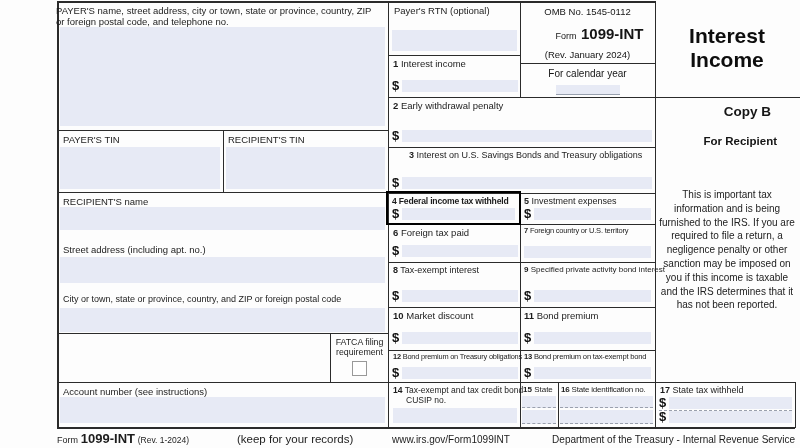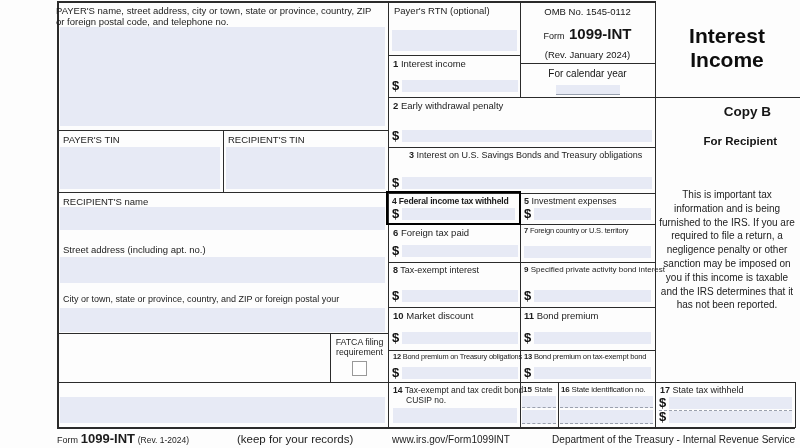--- a/index.html
+++ b/index.html
@@ -58,21 +58,21 @@
   <div class="vl" style="left:655px;top:1px;height:427px;"></div>
   <div class="vl" style="left:795px;top:382px;height:46px;"></div>
 
   <div class="lbl" style="left:56px;top:5px;width:320px;">PAYER'S name, street address, city or town, state or province, country, ZIP or foreign postal code, and telephone no.</div>
   <div class="fill" style="left:60px;top:27px;width:325px;height:99px;"></div>
 
   <div class="lbl" style="left:394px;top:5px;">Payer's RTN (optional)</div>
   <div class="fill" style="left:392px;top:30px;width:125px;height:21px;"></div>
 
   <div class="ombc" style="left:520px;top:6px;width:135px;font-size:9.5px;">OMB No. 1545-0112</div>
-  <div class="ombc" style="left:520px;top:25px;width:135px;">
+  <div class="ombc" style="left:520px;top:25px;width:135px;padding-left:12px;">
     <span style="font-size:9px;">Form</span>
     <span style="font-size:15px;font-weight:bold;">1099-INT</span>
   </div>
   <div class="ombc" style="left:520px;top:49px;width:135px;font-size:9.5px;">(Rev. January 2024)</div>
   <div class="ombc" style="left:520px;top:68px;width:135px;font-size:10px;">For calendar year</div>
   <div class="fill" style="left:556px;top:85px;width:64px;height:9px;border-bottom:1px solid #98a0ae;"></div>
 
   <div class="lbl" style="left:393px;top:58px;"><span class="num">1</span> <span>Interest income</span></div>
   <div class="amt" style="left:392px;top:79px;width:126px;">
       <span class="ds">$</span>
@@ -174,26 +174,27 @@
   <div class="fill" style="left:60px;top:147px;width:160px;height:42px;"></div>
   <div class="lbl" style="left:228px;top:134px;">RECIPIENT'S TIN</div>
   <div class="fill" style="left:226px;top:147px;width:159px;height:42px;"></div>
 
   <div class="lbl" style="left:63px;top:196px;">RECIPIENT'S name</div>
   <div class="fill" style="left:60px;top:207px;width:325px;height:23px;"></div>
 
   <div class="lbl" style="left:63px;top:244px;">Street address (including apt. no.)</div>
   <div class="fill" style="left:60px;top:257px;width:325px;height:26px;"></div>
 
-  <div class="lbl sm nowrap" style="left:63px;top:294px;">City or town, state or province, country, and ZIP or foreign postal your</div>
+  <div class="lbl sm nowrap" style="left:63px;top:294px;">City or town, state or province, country, and ZIP or foreign postal code</div>
   <div class="fill" style="left:60px;top:308px;width:325px;height:24px;"></div>
 
   <div class="lbl" style="left:333px;top:337px;width:53px;font-size:8.8px;text-align:center;">FATCA filing requirement</div>
   <div class="checkbox" style="left:352px;top:361px;"></div>
 
+  <div class="lbl" style="left:63px;top:386px;">Account number (see instructions)</div>
   <div class="fill" style="left:60px;top:397px;width:325px;height:26px;"></div>
 
   <div class="title" style="left:658px;top:24px;width:138px;">Interest Income</div>
   <div class="copyb" style="left:651px;top:104px;width:120px;">Copy B</div>
   <div class="forrec" style="left:655px;top:135px;width:122px;">For Recipient</div>
   <div class="notice" style="left:658px;top:188px;width:138px;">This is important tax information and is being furnished to the IRS. If you are required to file a return, a negligence penalty or other sanction may be imposed on you if this income is taxable and the IRS determines that it has not been reported.</div>
 
   <div class="footer-item" style="left:57px;top:431px;">
     <span style="font-size:9px;">Form</span>
     <span style="font-size:13px;font-weight:bold;">1099-INT</span>

